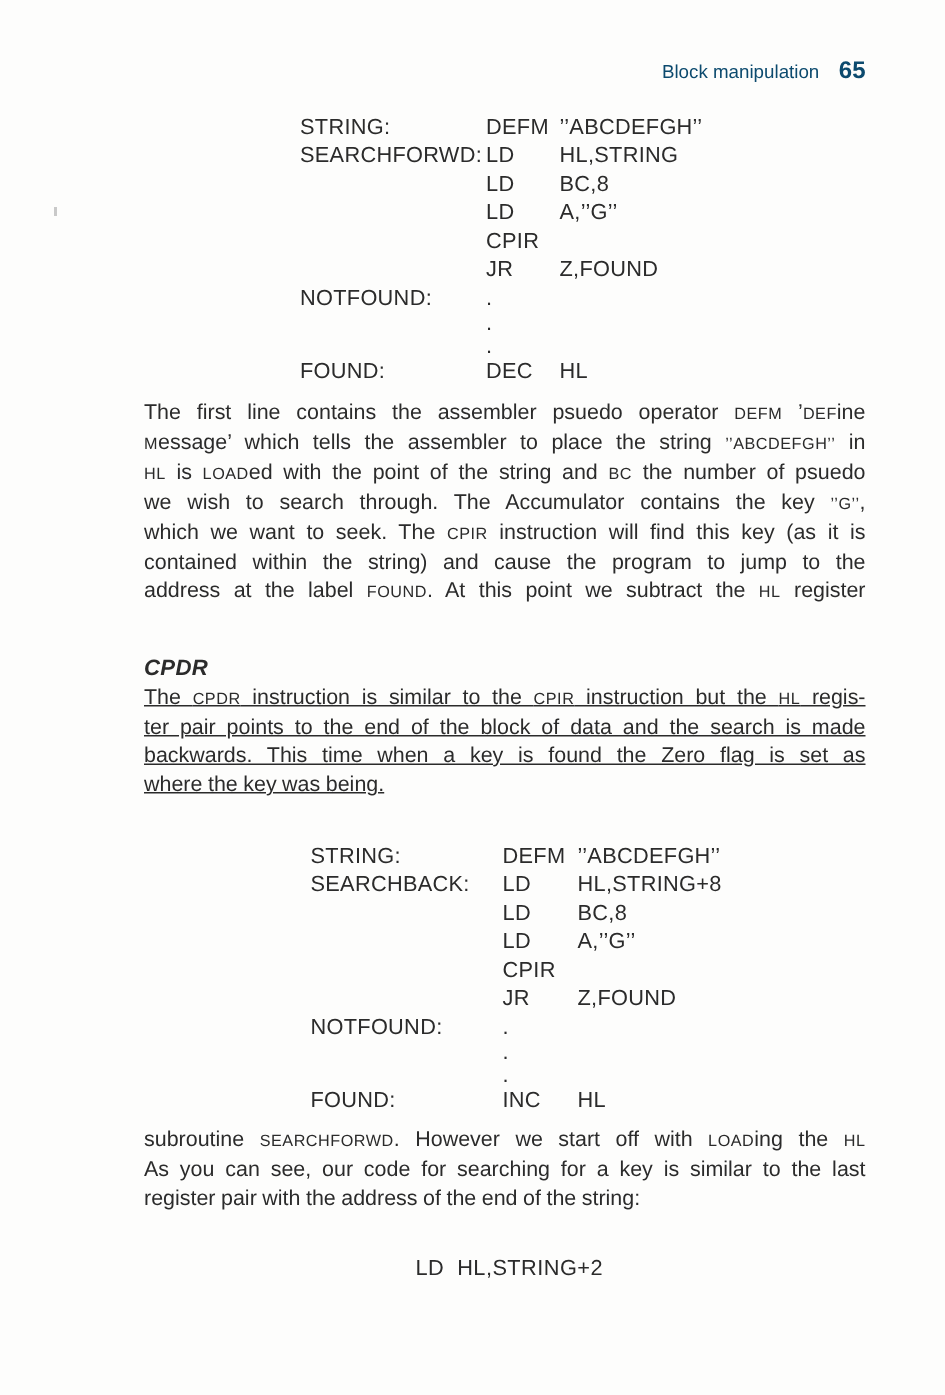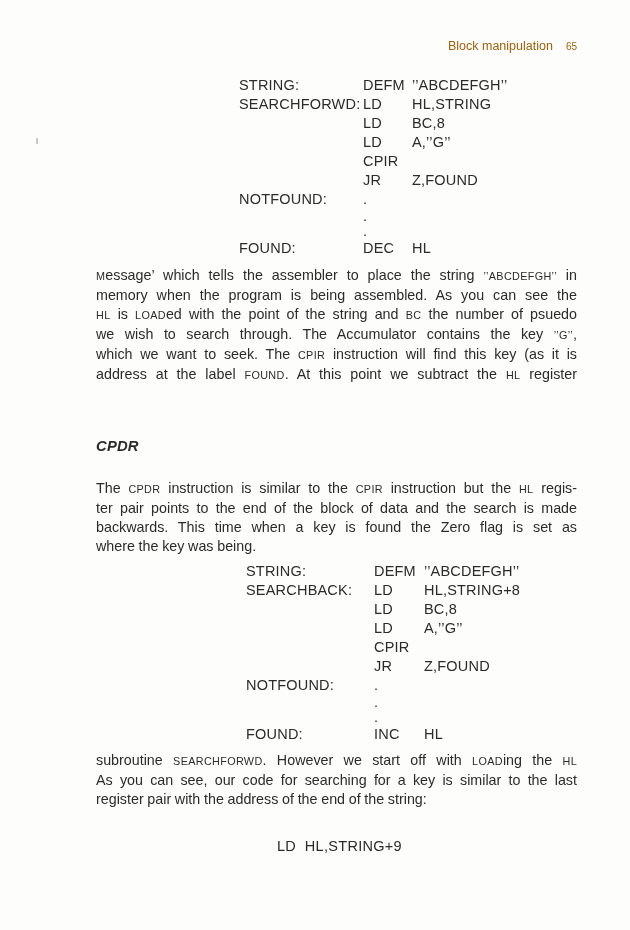--- a/index.html
+++ b/index.html
@@ -7,32 +7,32 @@
     position:relative;
     width:630px;height:930px;
     background:#fdfdfc;
     font-family:"Liberation Sans","DejaVu Sans",sans-serif;
     color:#2b2b2b;
     overflow:hidden;
   }
   .hdr{
     position:absolute;top:39px;right:53px;
     display:flex;align-items:baseline;gap:13px;
-    font-size:12.5px;color:#a16207;
+    font-size:12.5px;color:#0c4a6e;
   }
-  .hdr .pgnum{font-size:10px;}
+  .hdr .pgnum{font-size:16px;font-weight:bold;}
   .codeblock{
     position:absolute;
     font-size:14.5px;
     letter-spacing:0.2px;
     white-space:pre;
   }
   .crow{line-height:19px;height:19px;}
   .crow.dotrow{line-height:15px;height:15px;}
-  .c-label{display:inline-block;margin-left:39px;}
+  .c-label{display:inline-block;}
   .c-opcode{display:inline-block;}
   .c-operand{display:inline-block;}
   .cb1 .c-label{width:124px;}
   .cb1 .c-opcode{width:49px;}
   .cb2 .c-label{width:128px;}
   .cb2 .c-opcode{width:50px;}
   .bodytext{
     position:absolute;left:96px;width:481px;
     font-size:14.3px;
   }
@@ -67,40 +67,41 @@
   <div class="hdr">
     <span>Block manipulation</span>
     <span class="pgnum">65</span>
   </div>
 
   <div class="artifact"></div>
 
   <div class="codeblock cb1" style="left:200px;top:76px;"><div class="crow"><span class="c-label">STRING:</span><span class="c-opcode">DEFM</span><span class="c-operand">’’ABCDEFGH’’</span></div><div class="crow"><span class="c-label">SEARCHFORWD:</span><span class="c-opcode">LD</span><span class="c-operand">HL,STRING</span></div><div class="crow"><span class="c-label"></span><span class="c-opcode">LD</span><span class="c-operand">BC,8</span></div><div class="crow"><span class="c-label"></span><span class="c-opcode">LD</span><span class="c-operand">A,’’G’’</span></div><div class="crow"><span class="c-label"></span><span class="c-opcode">CPIR</span><span class="c-operand"></span></div><div class="crow"><span class="c-label"></span><span class="c-opcode">JR</span><span class="c-operand">Z,FOUND</span></div><div class="crow"><span class="c-label">NOTFOUND:</span><span class="c-opcode">.</span><span class="c-operand"></span></div><div class="crow dotrow"><span class="c-label"></span><span class="c-opcode">.</span><span class="c-operand"></span></div><div class="crow dotrow"><span class="c-label"></span><span class="c-opcode">.</span><span class="c-operand"></span></div><div class="crow"><span class="c-label">FOUND:</span><span class="c-opcode">DEC</span><span class="c-operand">HL</span></div></div>
 
   <div class="bodytext" style="top:266px;">
+      <div class="tline"><span>The first line contains the assembler psuedo operator </span><span class="sc">DEFM</span><span> ’</span><span class="sc">DEF</span><span>ine</span></div>
       <div class="tline"><span class="sc">M</span><span>essage’ which tells the assembler to place the string </span><span class="sc">’’ABCDEFGH’’</span><span> in</span></div>
-      <div class="tline"><span>memory when the program is being assembled. As you can see the</span></div>
       <div class="tline"><span class="sc">HL</span><span> is </span><span class="sc">LOAD</span><span>ed with the point of the string and </span><span class="sc">BC</span><span> the number of psuedo</span></div>
       <div class="tline"><span>we wish to search through. The Accumulator contains the key </span><span class="sc">’’G’’</span><span>,</span></div>
       <div class="tline"><span>which we want to seek. The </span><span class="sc">CPIR</span><span> instruction will find this key (as it is</span></div>
+      <div class="tline"><span>contained within the string) and cause the program to jump to the</span></div>
       <div class="tline"><span>address at the label </span><span class="sc">FOUND</span><span>. At this point we subtract the </span><span class="sc">HL</span><span> register</span></div>
     </div>
 
   <div class="subhead" style="top:437px;">CPDR</div>
 
-  <div class="bodytext" style="top:479px;">
+  <div class="bodytext" style="top:456px;text-decoration:underline;">
       <div class="tline"><span>The </span><span class="sc">CPDR</span><span> instruction is similar to the </span><span class="sc">CPIR</span><span> instruction but the </span><span class="sc">HL</span><span> regis-</span></div>
       <div class="tline"><span>ter pair points to the end of the block of data and the search is made</span></div>
       <div class="tline"><span>backwards. This time when a key is found the Zero flag is set as</span></div>
       <div class="tline tlast"><span>where the key was being.</span></div>
     </div>
 
   <div class="codeblock cb2" style="left:207px;top:562px;"><div class="crow"><span class="c-label">STRING:</span><span class="c-opcode">DEFM</span><span class="c-operand">’’ABCDEFGH’’</span></div><div class="crow"><span class="c-label">SEARCHBACK:</span><span class="c-opcode">LD</span><span class="c-operand">HL,STRING+8</span></div><div class="crow"><span class="c-label"></span><span class="c-opcode">LD</span><span class="c-operand">BC,8</span></div><div class="crow"><span class="c-label"></span><span class="c-opcode">LD</span><span class="c-operand">A,’’G’’</span></div><div class="crow"><span class="c-label"></span><span class="c-opcode">CPIR</span><span class="c-operand"></span></div><div class="crow"><span class="c-label"></span><span class="c-opcode">JR</span><span class="c-operand">Z,FOUND</span></div><div class="crow"><span class="c-label">NOTFOUND:</span><span class="c-opcode">.</span><span class="c-operand"></span></div><div class="crow dotrow"><span class="c-label"></span><span class="c-opcode">.</span><span class="c-operand"></span></div><div class="crow dotrow"><span class="c-label"></span><span class="c-opcode">.</span><span class="c-operand"></span></div><div class="crow"><span class="c-label">FOUND:</span><span class="c-opcode">INC</span><span class="c-operand">HL</span></div></div>
 
   <div class="bodytext" style="top:751px;">
       <div class="tline"><span>subroutine </span><span class="sc">SEARCHFORWD</span><span>. However we start off with </span><span class="sc">LOAD</span><span>ing the </span><span class="sc">HL</span></div>
       <div class="tline"><span>As you can see, our code for searching for a key is similar to the last</span></div>
       <div class="tline tlast"><span>register pair with the address of the end of the string:</span></div>
     </div>
 
-  <div class="footercode">LD  HL,STRING+9</div>
+  <div class="footercode">LD  HL,STRING+2</div>
 
 </div>
 
 </body></html>

